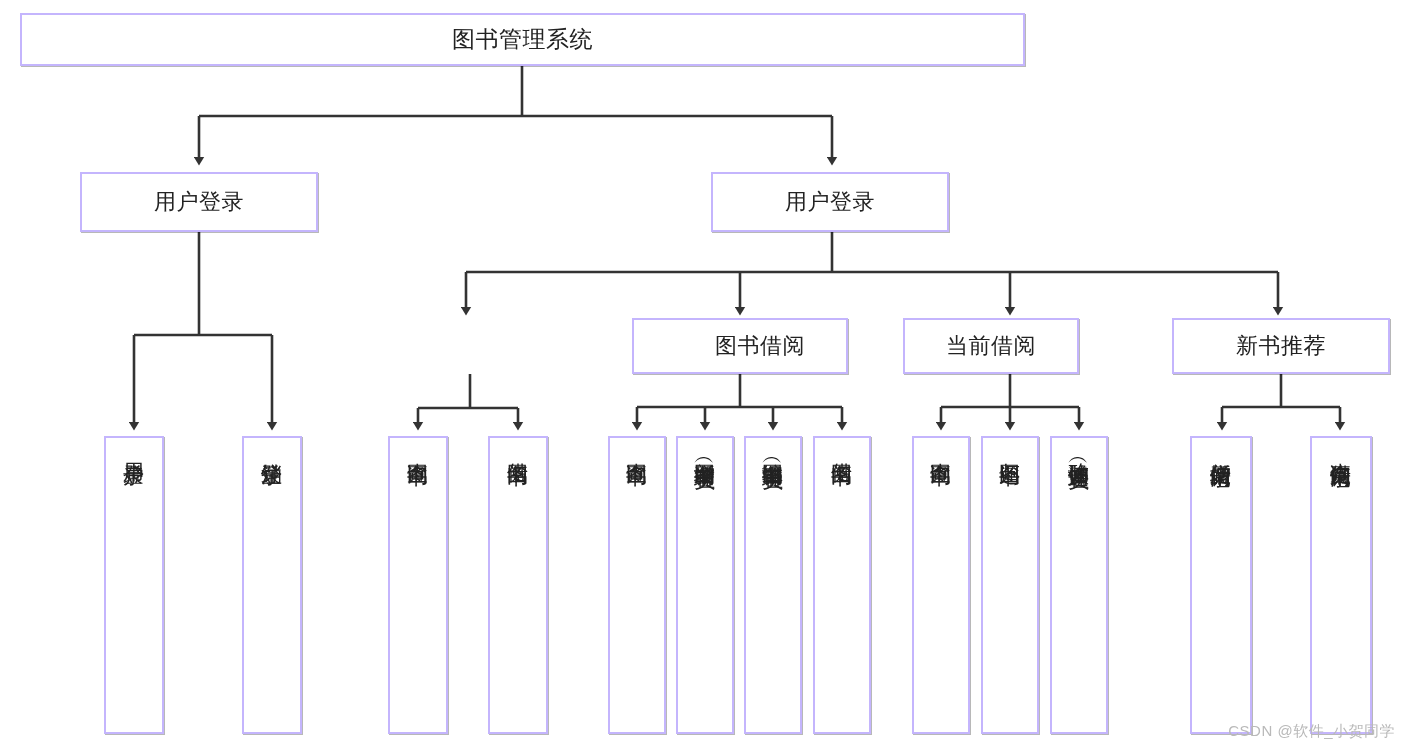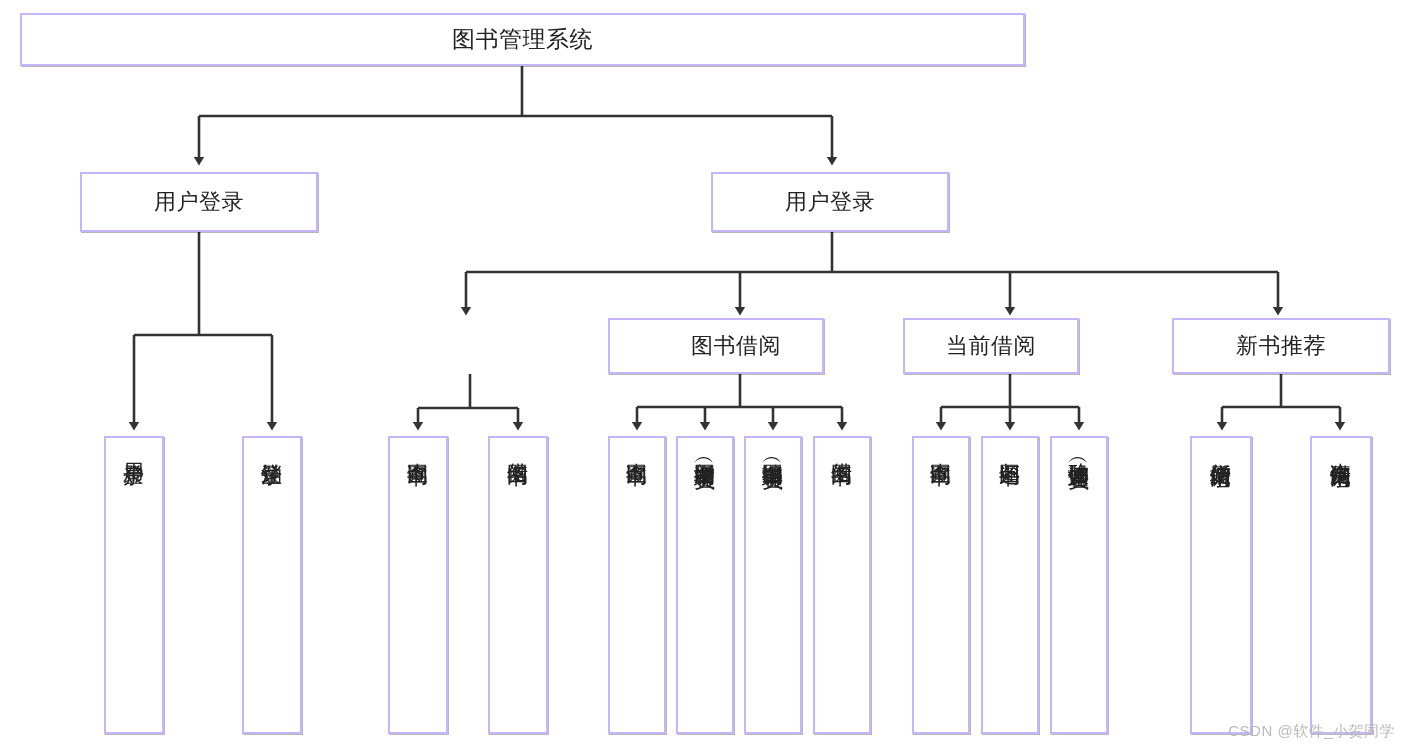--- a/index.html
+++ b/index.html
@@ -132,21 +132,21 @@
     <span class="label">图书管理系统</span>
   </div>
 
   <div class="node horiz" style="left:80px; top:172px; width:238px; height:60px;">
     <span class="label">用户登录</span>
   </div>
   <div class="node horiz" style="left:711px; top:172px; width:238px; height:60px;">
     <span class="label">用户登录</span>
   </div>
 
-  <div class="node horiz" style="left:608px; top:318px; width:216px; height:56px;padding-left:40px;">
+  <div class="node horiz" style="left:632px; top:318px; width:216px; height:56px;padding-left:40px;">
     <span class="label">图书借阅</span>
   </div>
   <div class="node horiz" style="left:903px; top:318px; width:176px; height:56px;">
     <span class="label">当前借阅</span>
   </div>
   <div class="node horiz" style="left:1172px; top:318px; width:218px; height:56px;">
     <span class="label">新书推荐</span>
   </div>
 
   <div class="node vert" style="left:104px; top:436px; width:60px; height:298px;">

